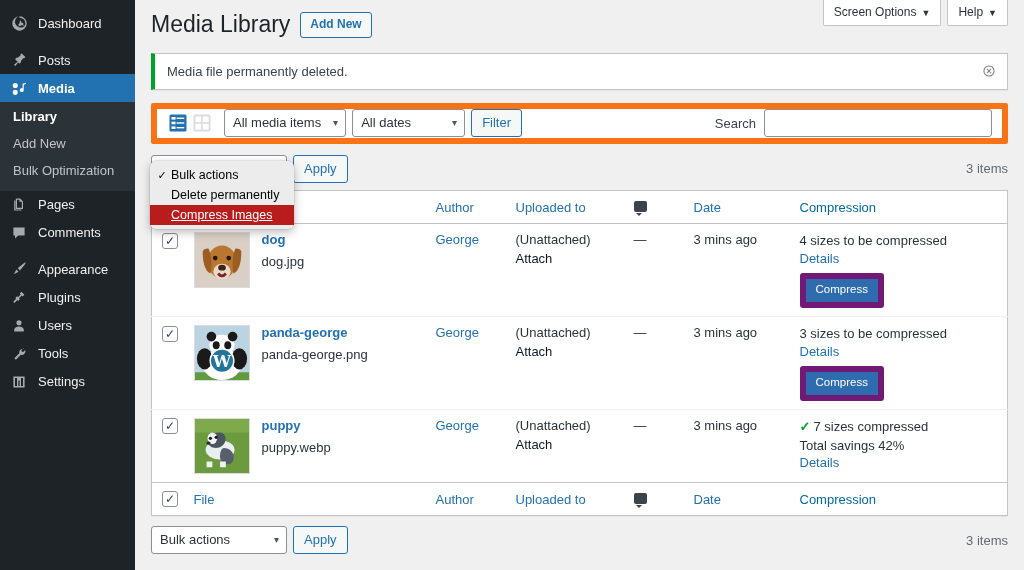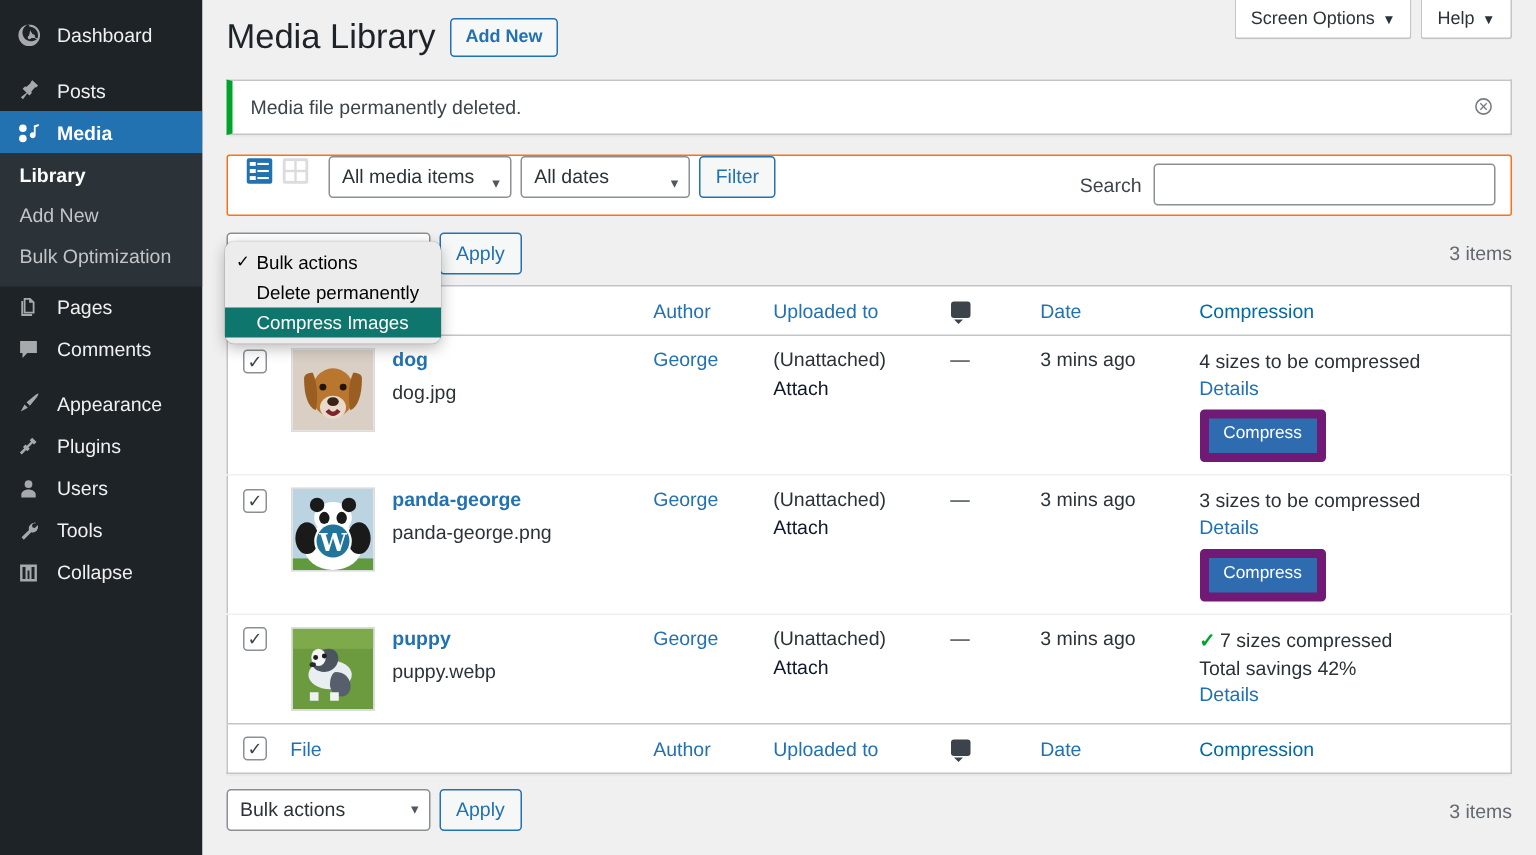--- a/index.html
+++ b/index.html
@@ -138,24 +138,24 @@
     transform: translateY(-50%);
     width: 24px; height: 24px;
     display: flex; align-items: center; justify-content: center;
     color: #787c82;
   }
 
   
   .tablenav-box {
     margin: 13px 16px 0 16px;
     background: #fff;
-    border: 1px solid #f97316;
+    border: 6px solid #f97316;
     border-radius: 2px;
     height: 41px;
-    display: flex; 
+    display: flex; align-items: center;
     padding: 0 10px;
     position: relative;
   }
   .view-switch { display: flex; gap: 3px; margin-right: 12px; }
   .view-btn {
     width: 21px; height: 21px;
     display: flex; align-items: center; justify-content: center;
   }
   .wp-select {
     appearance: none;
@@ -241,22 +241,23 @@
     white-space: nowrap;
     line-height: 1;
   }
   .native-menu-item .nm-check {
     width: 12px; font-size: 11px;
     flex: none;
     margin-right: 3px;
     text-align: center;
   }
   .native-menu-item.selected {
-    background: #0f766e;
+    background: #b91c1c;
     color: #fff;
+    text-decoration: underline;
   }
 
   
   .wp-table {
     margin: 6px 16px 0 16px;
     background: #fff;
     border: 1px solid #c3c4c7;
     border-radius: 2px;
     border-collapse: collapse;
     width: calc(100% - 32px);
@@ -461,21 +462,21 @@
       </span>
       <span class="mi-label">Tools</span>
     </div>
 
     <div class="menu-item">
       <span class="mi-icon">
         <svg viewBox="0 0 20 20" width="16" height="16" fill="currentColor">
             <path d="M3 3h14v14H3V3zm2 2v10h2.5V5H5zm4.2 0v10h1.6V8H9.2zm3.3 0v10H15V5h-2.5z"></path>
           </svg>
       </span>
-      <span class="mi-label">Collapse</span>
+      <span class="mi-label">Settings</span>
     </div>
 
     <div class="menu-gap"></div>
 
   </nav>
 
   <div id="wpbody">
 
     <div class="screen-meta-links">
       <div class="screen-meta-btn">

